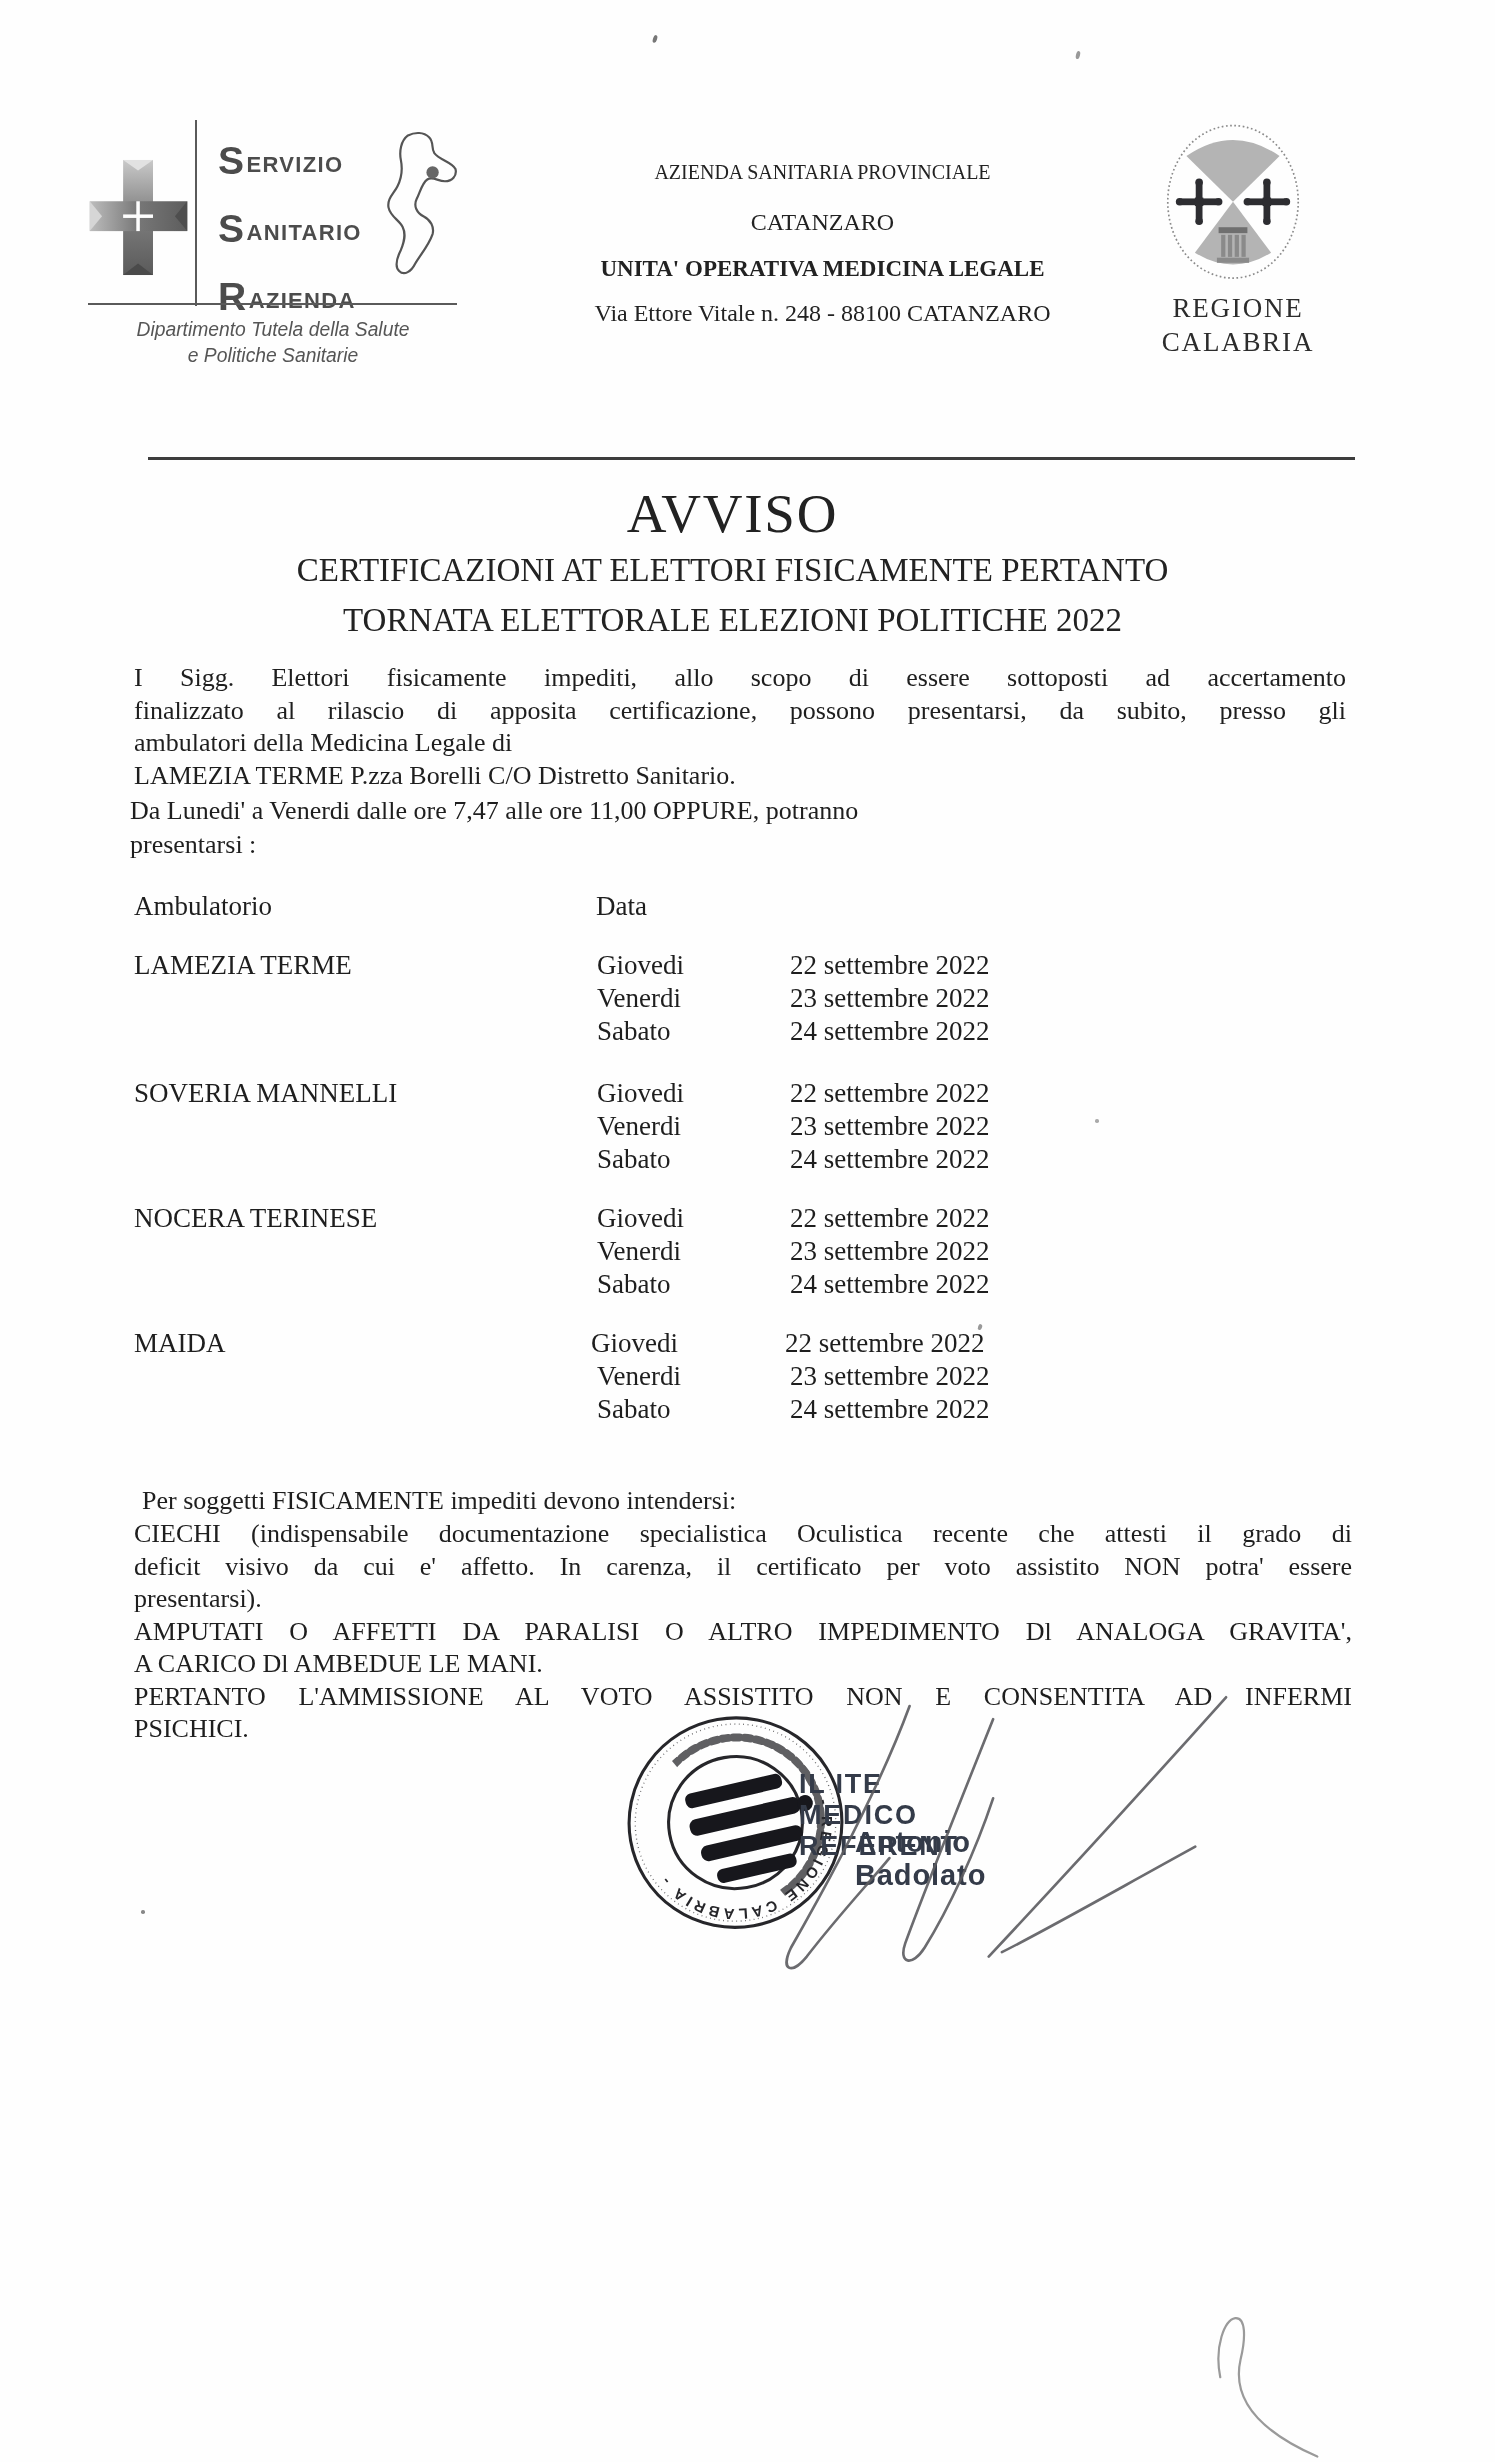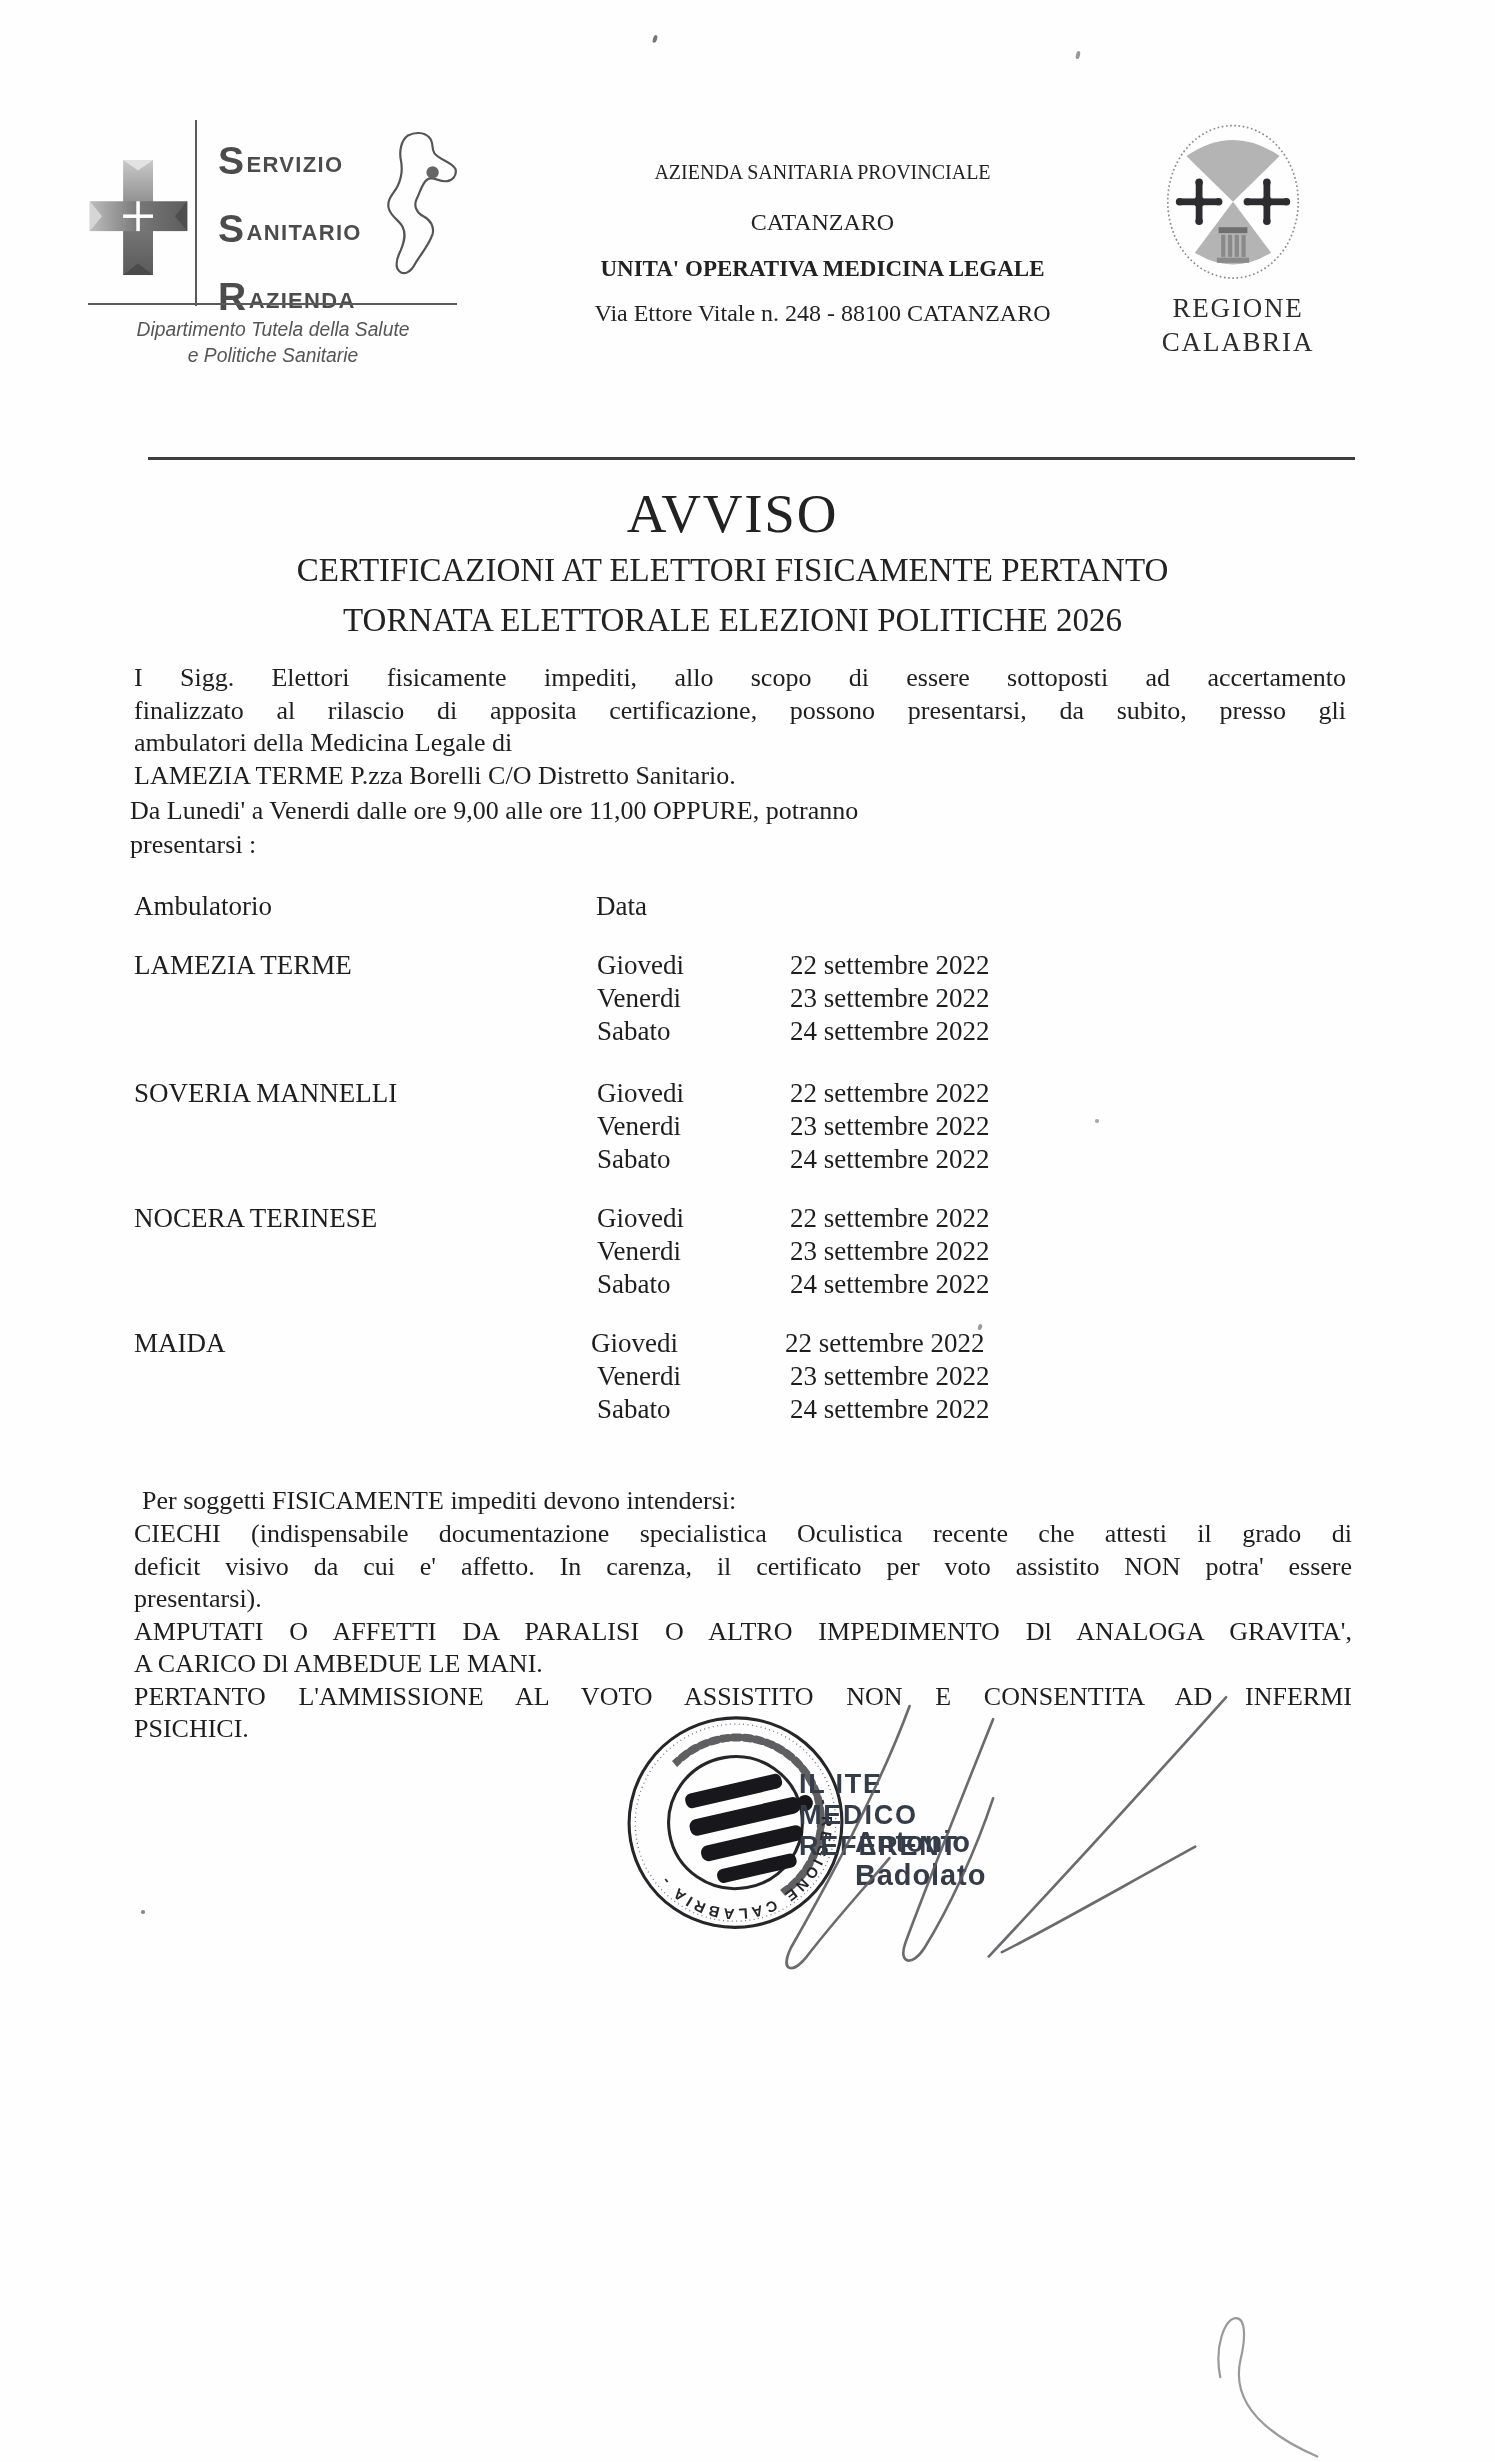--- a/index.html
+++ b/index.html
@@ -149,27 +149,27 @@
   <div class="abs" style="left:653px;top:35px;width:4.4px;height:8px;background:#777;border-radius:50%;transform:rotate(18deg);"></div>
   <div class="abs" style="left:1076px;top:51px;width:3.5px;height:8px;background:#999;border-radius:50%;transform:rotate(14deg);"></div>
   <div class="abs" style="left:1095px;top:1119px;width:3.5px;height:3.5px;background:#aaa;border-radius:50%;"></div>
   <div class="abs" style="left:978px;top:1324px;width:3.5px;height:6.2px;background:#999;border-radius:50%;transform:rotate(20deg);"></div>
   <div class="abs" style="left:141px;top:1910px;width:3.5px;height:3.5px;background:#888;border-radius:50%;"></div>
 
   <div class="abs rule" style="left:148px;top:457px;width:1207px;"></div>
 
   <div class="abs title-wrap main-title" style="top:482px;">AVVISO</div>
   <div class="abs title-wrap sub-title" style="top:552px;">CERTIFICAZIONI AT ELETTORI FISICAMENTE PERTANTO</div>
-  <div class="abs title-wrap sub-title" style="top:602px;">TORNATA ELETTORALE ELEZIONI POLITICHE 2026</div>
+  <div class="abs title-wrap sub-title" style="top:602px;">TORNATA ELETTORALE ELEZIONI POLITICHE 2022</div>
 
   <div class="abs bodyline stretch" style="left:134px;top:661px;width:1212px;">I Sigg. Elettori fisicamente impediti, allo scopo di essere sottoposti ad accertamento</div>
   <div class="abs bodyline stretch" style="left:134px;top:694px;width:1212px;">finalizzato al rilascio di apposita certificazione, possono presentarsi, da subito, presso gli</div>
   <div class="abs bodyline" style="left:134px;top:726px;">ambulatori della Medicina Legale di</div>
   <div class="abs bodyline" style="left:134px;top:759px;">LAMEZIA TERME P.zza Borelli C/O Distretto Sanitario.</div>
-  <div class="abs bodyline pre" style="left:130px;top:794px;">Da Lunedi' a Venerdi dalle ore 9,00 alle ore 11,00 OPPURE, potranno</div>
+  <div class="abs bodyline pre" style="left:130px;top:794px;">Da Lunedi' a Venerdi dalle ore 7,47 alle ore 11,00 OPPURE, potranno</div>
   <div class="abs bodyline pre" style="left:130px;top:828px;">presentarsi :</div>
 
   <div class="abs sched" style="left:0;top:0;width:0;height:0;">
     <div class="abs sched" style="left:134px;top:891px;">Ambulatorio</div>
     <div class="abs sched" style="left:596px;top:891px;">Data</div>
 
     <div class="abs sched" style="left:134px;top:950px;width:1108px;">
       <span class="loc-name">LAMEZIA TERME</span>
       <div class="sched-row">
         <span class="sched-col-day">Giovedi</span>

